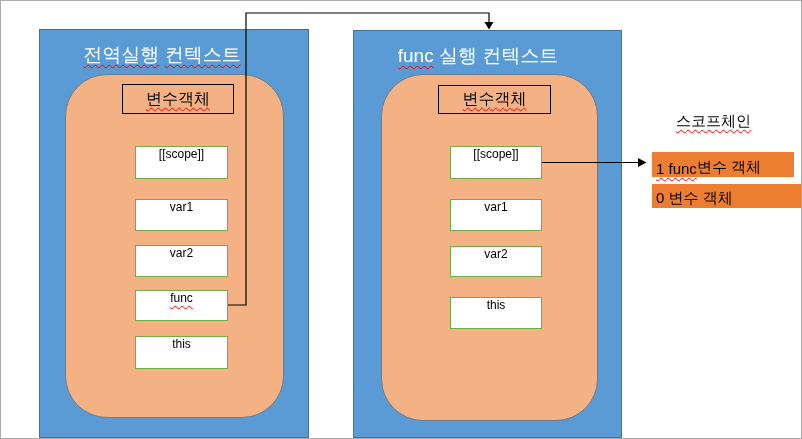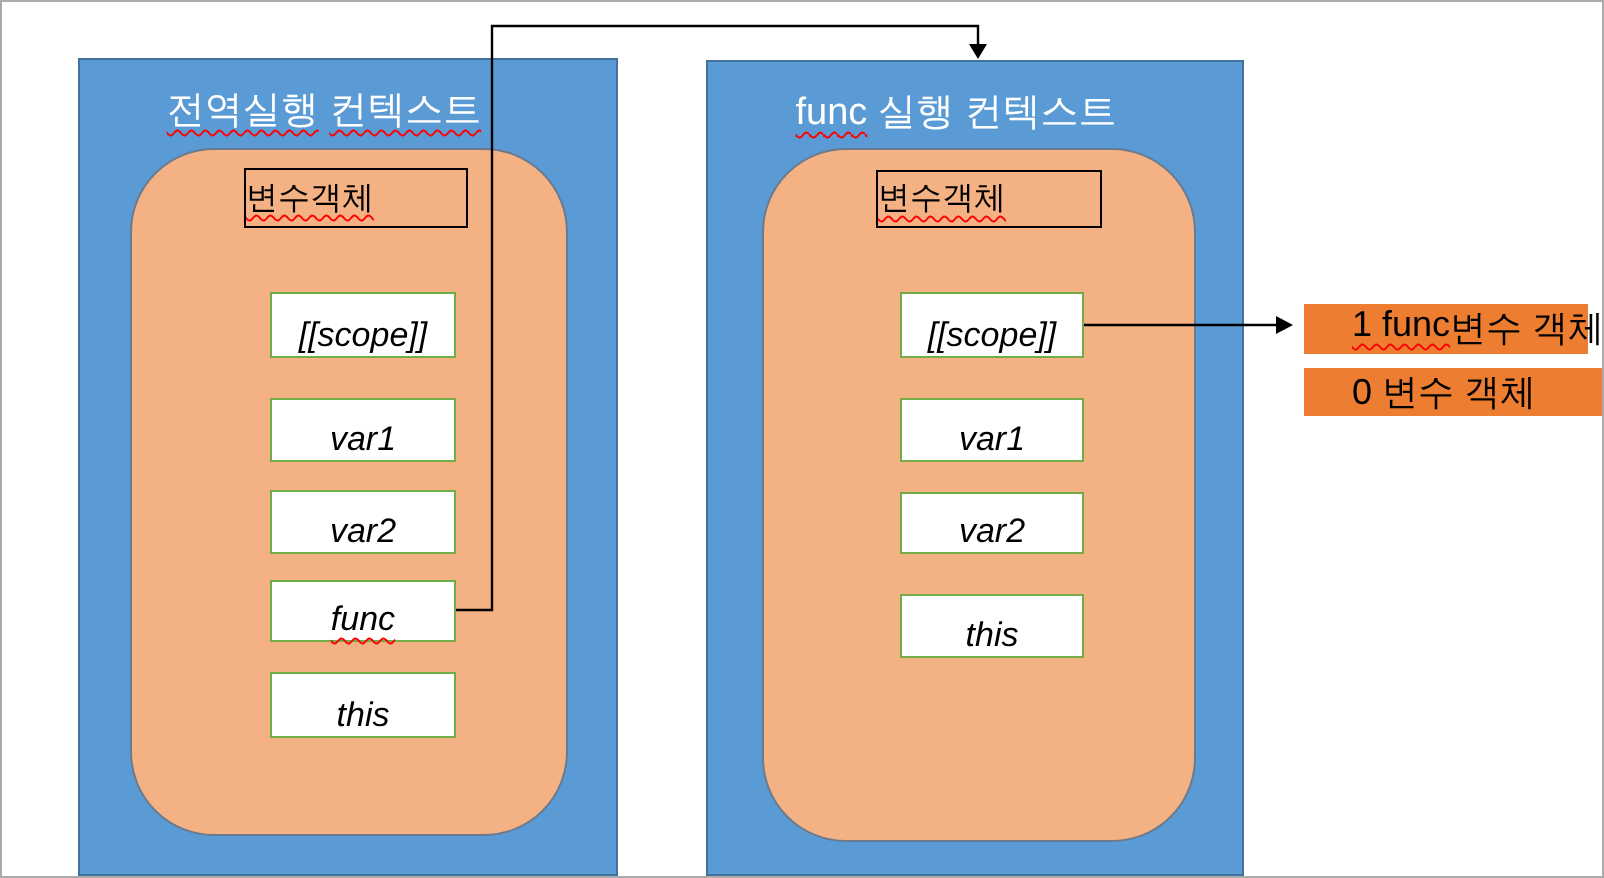--- a/index.html
+++ b/index.html
@@ -46,46 +46,45 @@
     position:absolute;
     background:var(--inner-fill);
     border:1px solid var(--inner-stroke);
     border-radius:42px;
     box-sizing:border-box;
   }
   .vo-box{
     position:absolute;
     border:1px solid var(--vo-stroke);
     box-sizing:border-box;
-    display:flex;align-items:center;justify-content:flex-start;
+    display:flex;align-items:center;justify-content:center;
     font-size:16px;
     background:transparent;
   }
   .item{
     position:absolute;
     background:var(--item-fill);
     border:1px solid var(--item-stroke);
     box-sizing:border-box;
-    display:flex;align-items:flex-end;justify-content:center;
-    font-size:17px;
-    font-style:italic;
+    display:flex;align-items:flex-start;justify-content:center;
+    font-size:12px;
   }
   .chain-title{
     position:absolute;
     text-align:center;
     font-size:15px;
     white-space:nowrap;
   }
   .chain-entry{
     position:absolute;
     background:var(--chain-fill);
     box-sizing:border-box;
-    display:flex;align-items:flex-start;
-    padding-left:24px;
-    font-size:18px;
+    display:flex;align-items:flex-end;
+    padding-left:4px;
+    font-size:15px;
     white-space:nowrap;
   }
   .wavy{
     text-decoration-line:underline;
     text-decoration-style:wavy;
     text-decoration-color:var(--spell-color);
     text-decoration-thickness:1px;
     text-underline-offset:3px;
   }
   .overlay{
@@ -134,20 +133,21 @@
   <div class="item" style="left:449px;top:198px;width:92px;height:32px">
       <span>var1</span>
     </div>
   <div class="item" style="left:449px;top:245px;width:92px;height:31px">
       <span>var2</span>
     </div>
   <div class="item" style="left:449px;top:296px;width:92px;height:32px">
       <span>this</span>
     </div>
 
+  <div class="chain-title" style="left:640px;top:111px;width:145px"><span class="wavy">스코프체인</span></div>
   <div class="chain-entry" style="left:651px;top:151px;width:142px;height:25px">
       <span class="wavy">1 func</span>
       <span> 변수 객체</span>
     </div>
   <div class="chain-entry" style="left:651px;top:183px;width:166px;height:24px">
       <span>0 변수 객체</span>
     </div>
 
   <svg class="overlay" viewBox="0 0 802 439">
     <g>

